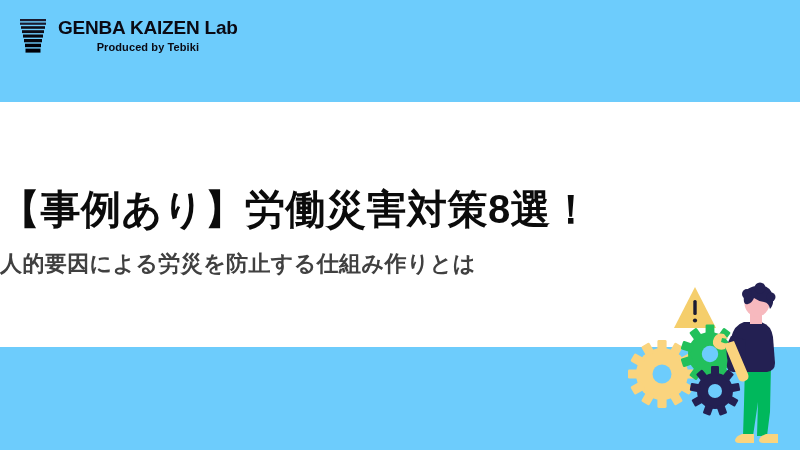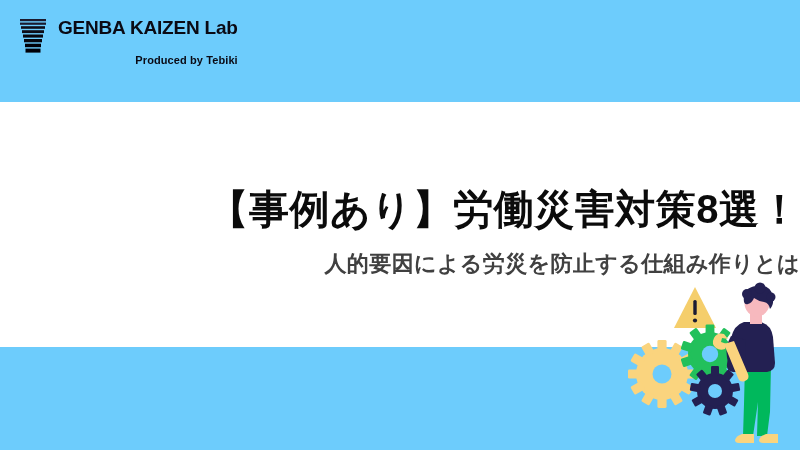--- a/index.html
+++ b/index.html
@@ -53,46 +53,46 @@
   .brand-mark {
     width: 34px;
     height: 36px;
     margin-right: 8px;
     flex: 0 0 auto;
     display: block;
   }
   .brand-text {
     display: flex;
     flex-direction: column;
-    align-items: flex-end;
+    align-items: center;
     line-height: 1;
   }
   .brand-title {
     font-size: 19px;
     font-weight: bold;
     color: #0a0a14;
     letter-spacing: -0.2px;
     white-space: nowrap;
   }
   .brand-sub {
     font-size: 11px;
     font-weight: bold;
     color: #0a0a14;
-    margin-top: 18px;
+    margin-top: 5px;
     letter-spacing: 0.1px;
     white-space: nowrap;
   }
 
   
   .copy {
     position: absolute;
     left: 0;
     top: 186px;
     width: 800px;
-    text-align: right;
+    text-align: left;
     z-index: 4;
   }
   .headline {
     font-size: 40px;
     font-weight: bold;
     color: #0b0b0b;
     line-height: 1.16;
     letter-spacing: 0.5px;
     white-space: nowrap;
   }

